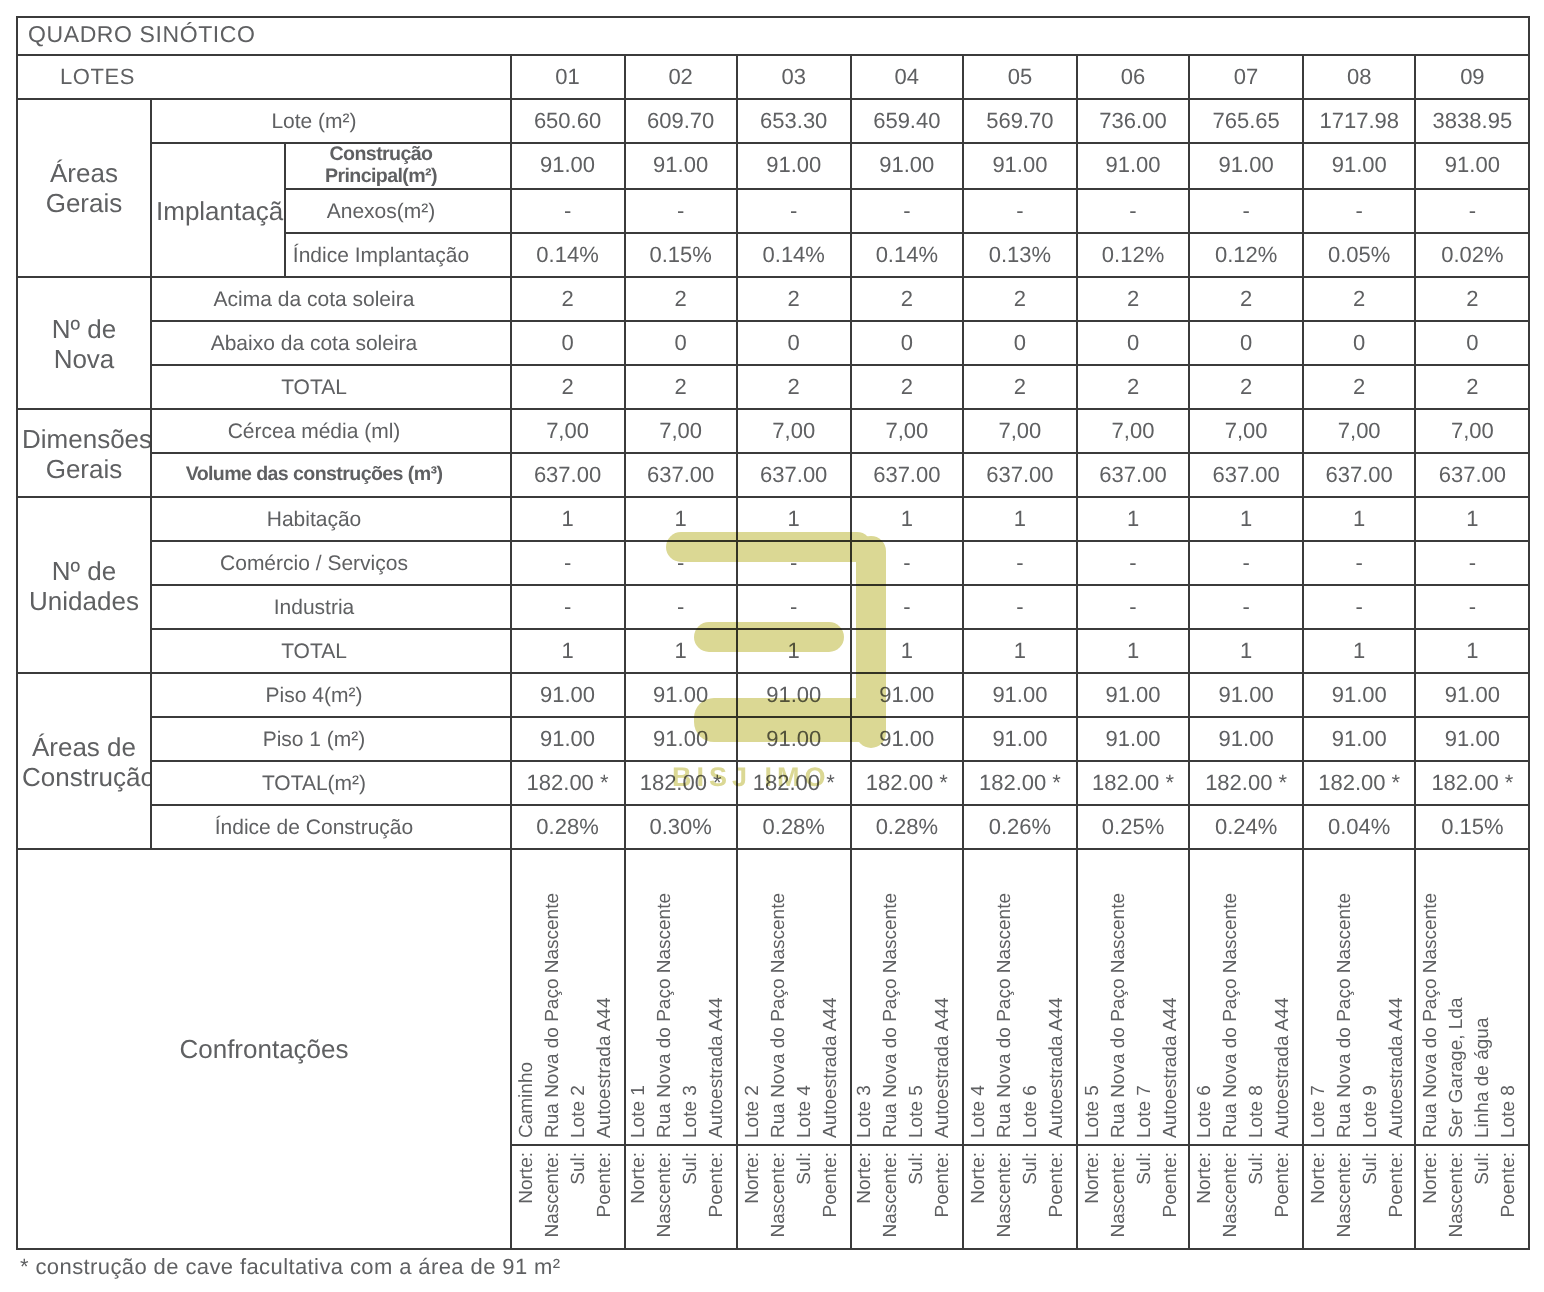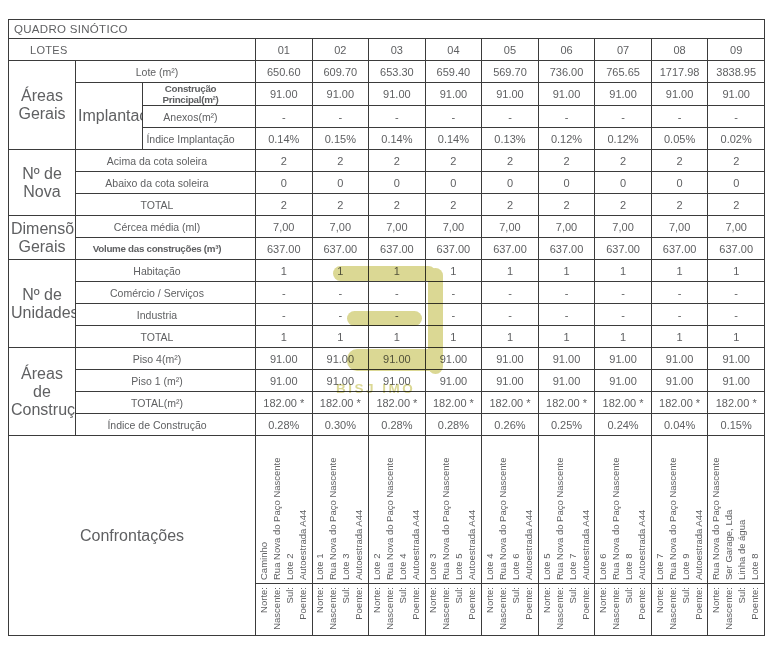--- a/index.html
+++ b/index.html
@@ -2,33 +2,33 @@
 <html><head>
 <meta charset="utf-8">
 <style>
   html,body{margin:0;padding:0;background:#ffffff;}
   .page{
     position:relative;width:772px;height:646px;background:#ffffff;overflow:hidden;
     font-family:"Liberation Sans","DejaVu Sans",sans-serif;color:#5f6062;
   }
   table.qs{
     position:absolute;left:8px;top:8px;width:757px;table-layout:fixed;
-    border-collapse:collapse;background:transparent;margin-top:11px;
+    border-collapse:collapse;background:transparent;
   }
   td{
     border:1px solid #3b3b3b;font-size:11px;color:#5f6062;
     text-align:center;vertical-align:middle;padding:0;overflow:hidden;
   }
   tr.rt{height:19px;}
   tr.rs{height:22px;}
   tr.cv{height:148px;}
   tr.cl{height:52px;}
   td.title{ text-align:left;padding-left:5px;font-size:11.5px;letter-spacing:.3px; }
   td.lotes{ text-align:left;padding-left:21px;font-size:11px;letter-spacing:.3px; }
-  td.grp{ font-size:16px;padding:0 2px; }
+  td.grp{ font-size:13px;padding:0 2px; }
   td.rl{ padding-right:17px;font-size:10.5px; }
   td.rl.tight{ font-size:9.8px;letter-spacing:-0.3px;font-weight:bold; }
   td.v{ font-size:11px; }
   td.confcell{ position:relative; }
   .rot{
     position:absolute;left:50%;top:50%;
     transform:translate(-50%,-50%) rotate(-90deg);
   }
   .rot .ln{ font-size:9.5px;line-height:13px;white-space:nowrap; }
   .rot.vals{ width:140px;height:54px;text-align:left; }
@@ -461,20 +461,21 @@
           <div class="ln">Norte:</div>
           <div class="ln">Nascente:</div>
           <div class="ln">Sul:</div>
           <div class="ln">Poente:</div>
         </div>
       </td>
     </tr>
   </tbody>
     </table>
 
+  <div class="footnote">* construção de cave facultativa com a área de 91 m²</div>
 
   <div class="wm">
     <div class="bar b1"></div>
     <div class="bar b2"></div>
     <div class="bar b3"></div>
     <div class="bar b4"></div>
     <div class="wm-text">BISJ IMO</div>
   </div>
 
 </div>

